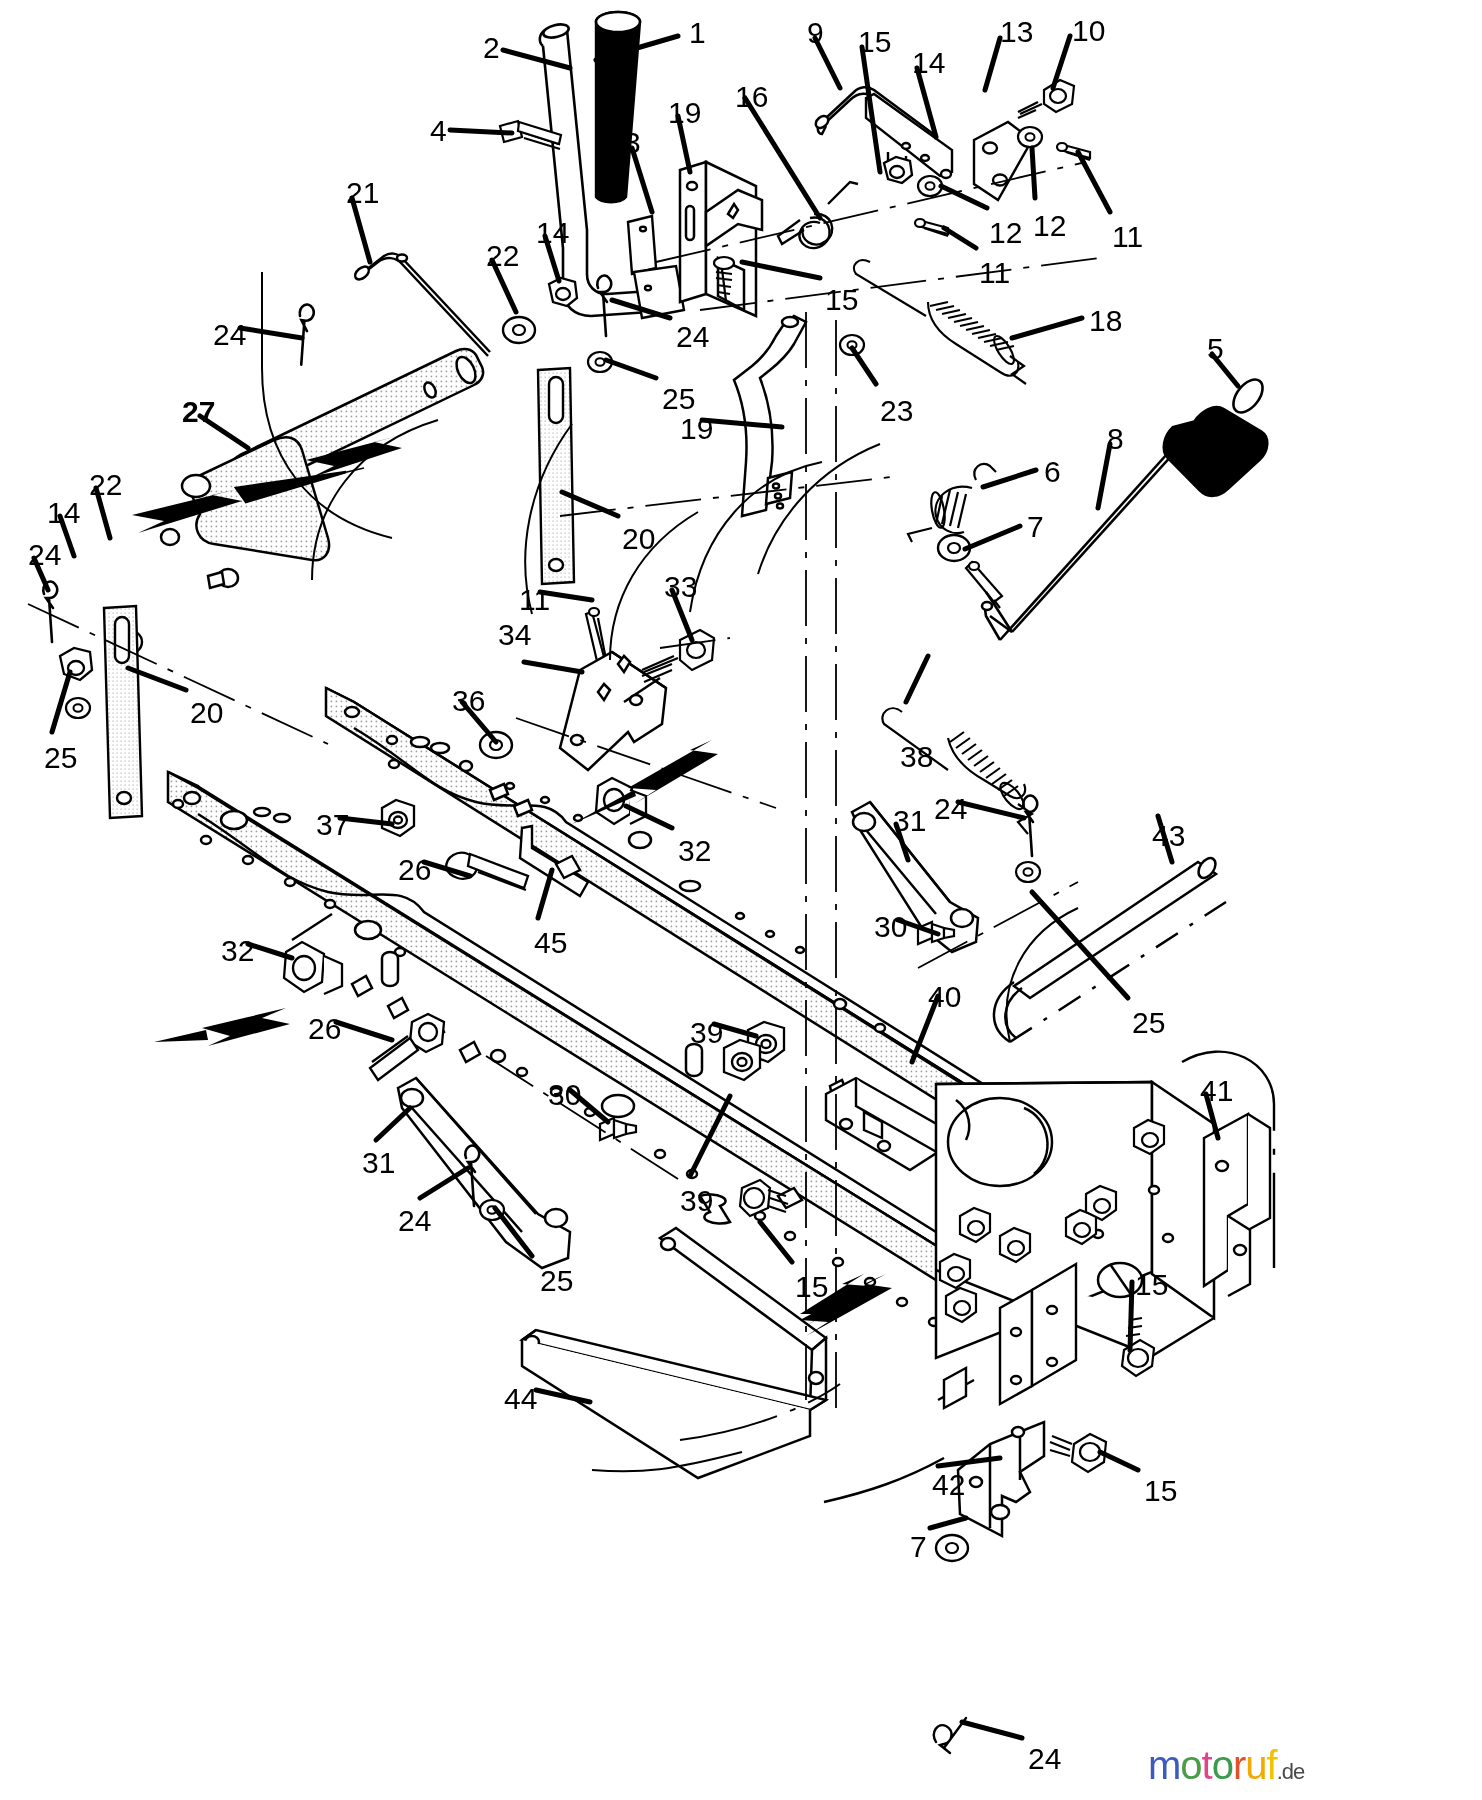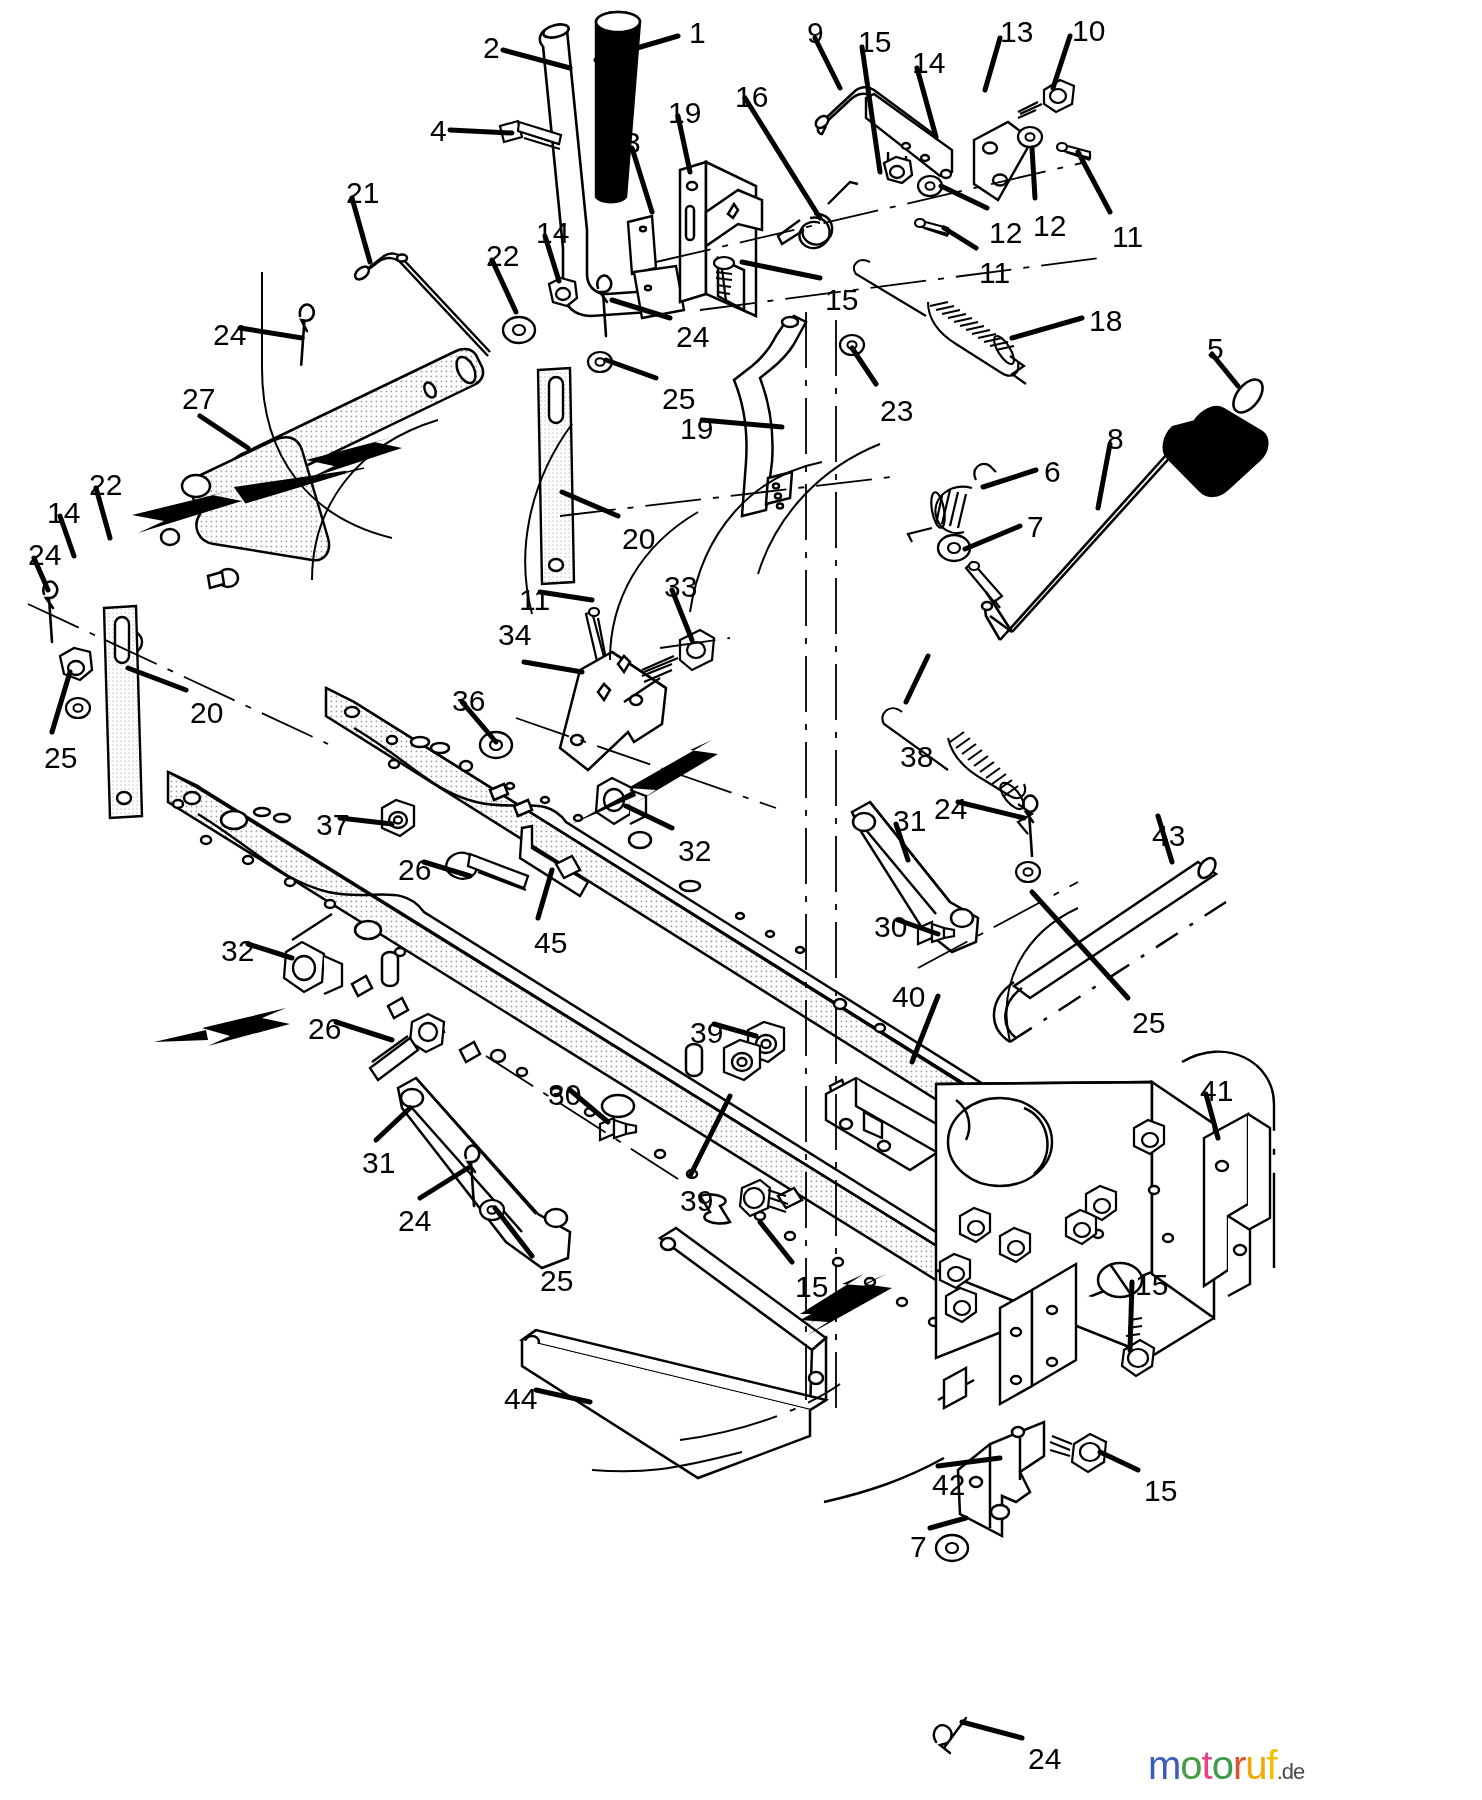--- a/index.html
+++ b/index.html
@@ -724,35 +724,35 @@
       <div class="callout" style="left: 28px; top: 540px;">24</div>
       <div class="callout" style="left: 934px; top: 794px;">24</div>
       <div class="callout" style="left: 398px; top: 1206px;">24</div>
       <div class="callout" style="left: 1028px; top: 1744px;">24</div>
       <div class="callout" style="left: 662px; top: 384px;">25</div>
       <div class="callout" style="left: 44px; top: 743px;">25</div>
       <div class="callout" style="left: 1132px; top: 1008px;">25</div>
       <div class="callout" style="left: 540px; top: 1266px;">25</div>
       <div class="callout" style="left: 398px; top: 855px;">26</div>
       <div class="callout" style="left: 308px; top: 1014px;">26</div>
-      <div class="callout" style="left: 182px; top: 384px;">27</div>
+      <div class="callout" style="left: 182px; top: 397px; font-weight: bold;">27</div>
       <div class="callout" style="left: 874px; top: 912px;">30</div>
       <div class="callout" style="left: 548px; top: 1080px;">30</div>
       <div class="callout" style="left: 893px; top: 806px;">31</div>
       <div class="callout" style="left: 362px; top: 1148px;">31</div>
       <div class="callout" style="left: 221px; top: 936px;">32</div>
       <div class="callout" style="left: 678px; top: 836px;">32</div>
       <div class="callout" style="left: 664px; top: 572px; text-align: right;">33</div>
       <div class="callout" style="left: 498px; top: 620px;">34</div>
       <div class="callout" style="left: 452px; top: 686px;">36</div>
       <div class="callout" style="left: 316px; top: 810px;">37</div>
       <div class="callout" style="left: 900px; top: 714px; margin-top: 28px;">38</div>
       <div class="callout" style="left: 690px; top: 1018px;">39</div>
       <div class="callout" style="left: 680px; top: 1186px;">39</div>
-      <div class="callout" style="left: 892px; top: 982px;">40</div>
+      <div class="callout" style="left: 928px; top: 982px;">40</div>
       <div class="callout" style="left: 1200px; top: 1076px;">41</div>
       <div class="callout" style="left: 932px; top: 1470px;">42</div>
       <div class="callout" style="left: 1152px; top: 821px;">43</div>
       <div class="callout" style="left: 504px; top: 1384px;">44</div>
       <div class="callout" style="left: 534px; top: 928px;">45</div>
       <div class="callout" style="left: 910px; top: 1532px;">7</div>
     </div>
 
   <div id="watermark">
     <span class="l1">m</span><span class="l2">o</span><span class="l3">t</span><span class="l4">o</span><span class="l5">r</span><span class="l6">u</span><span class="l7">f</span><span class="de">.de</span>

